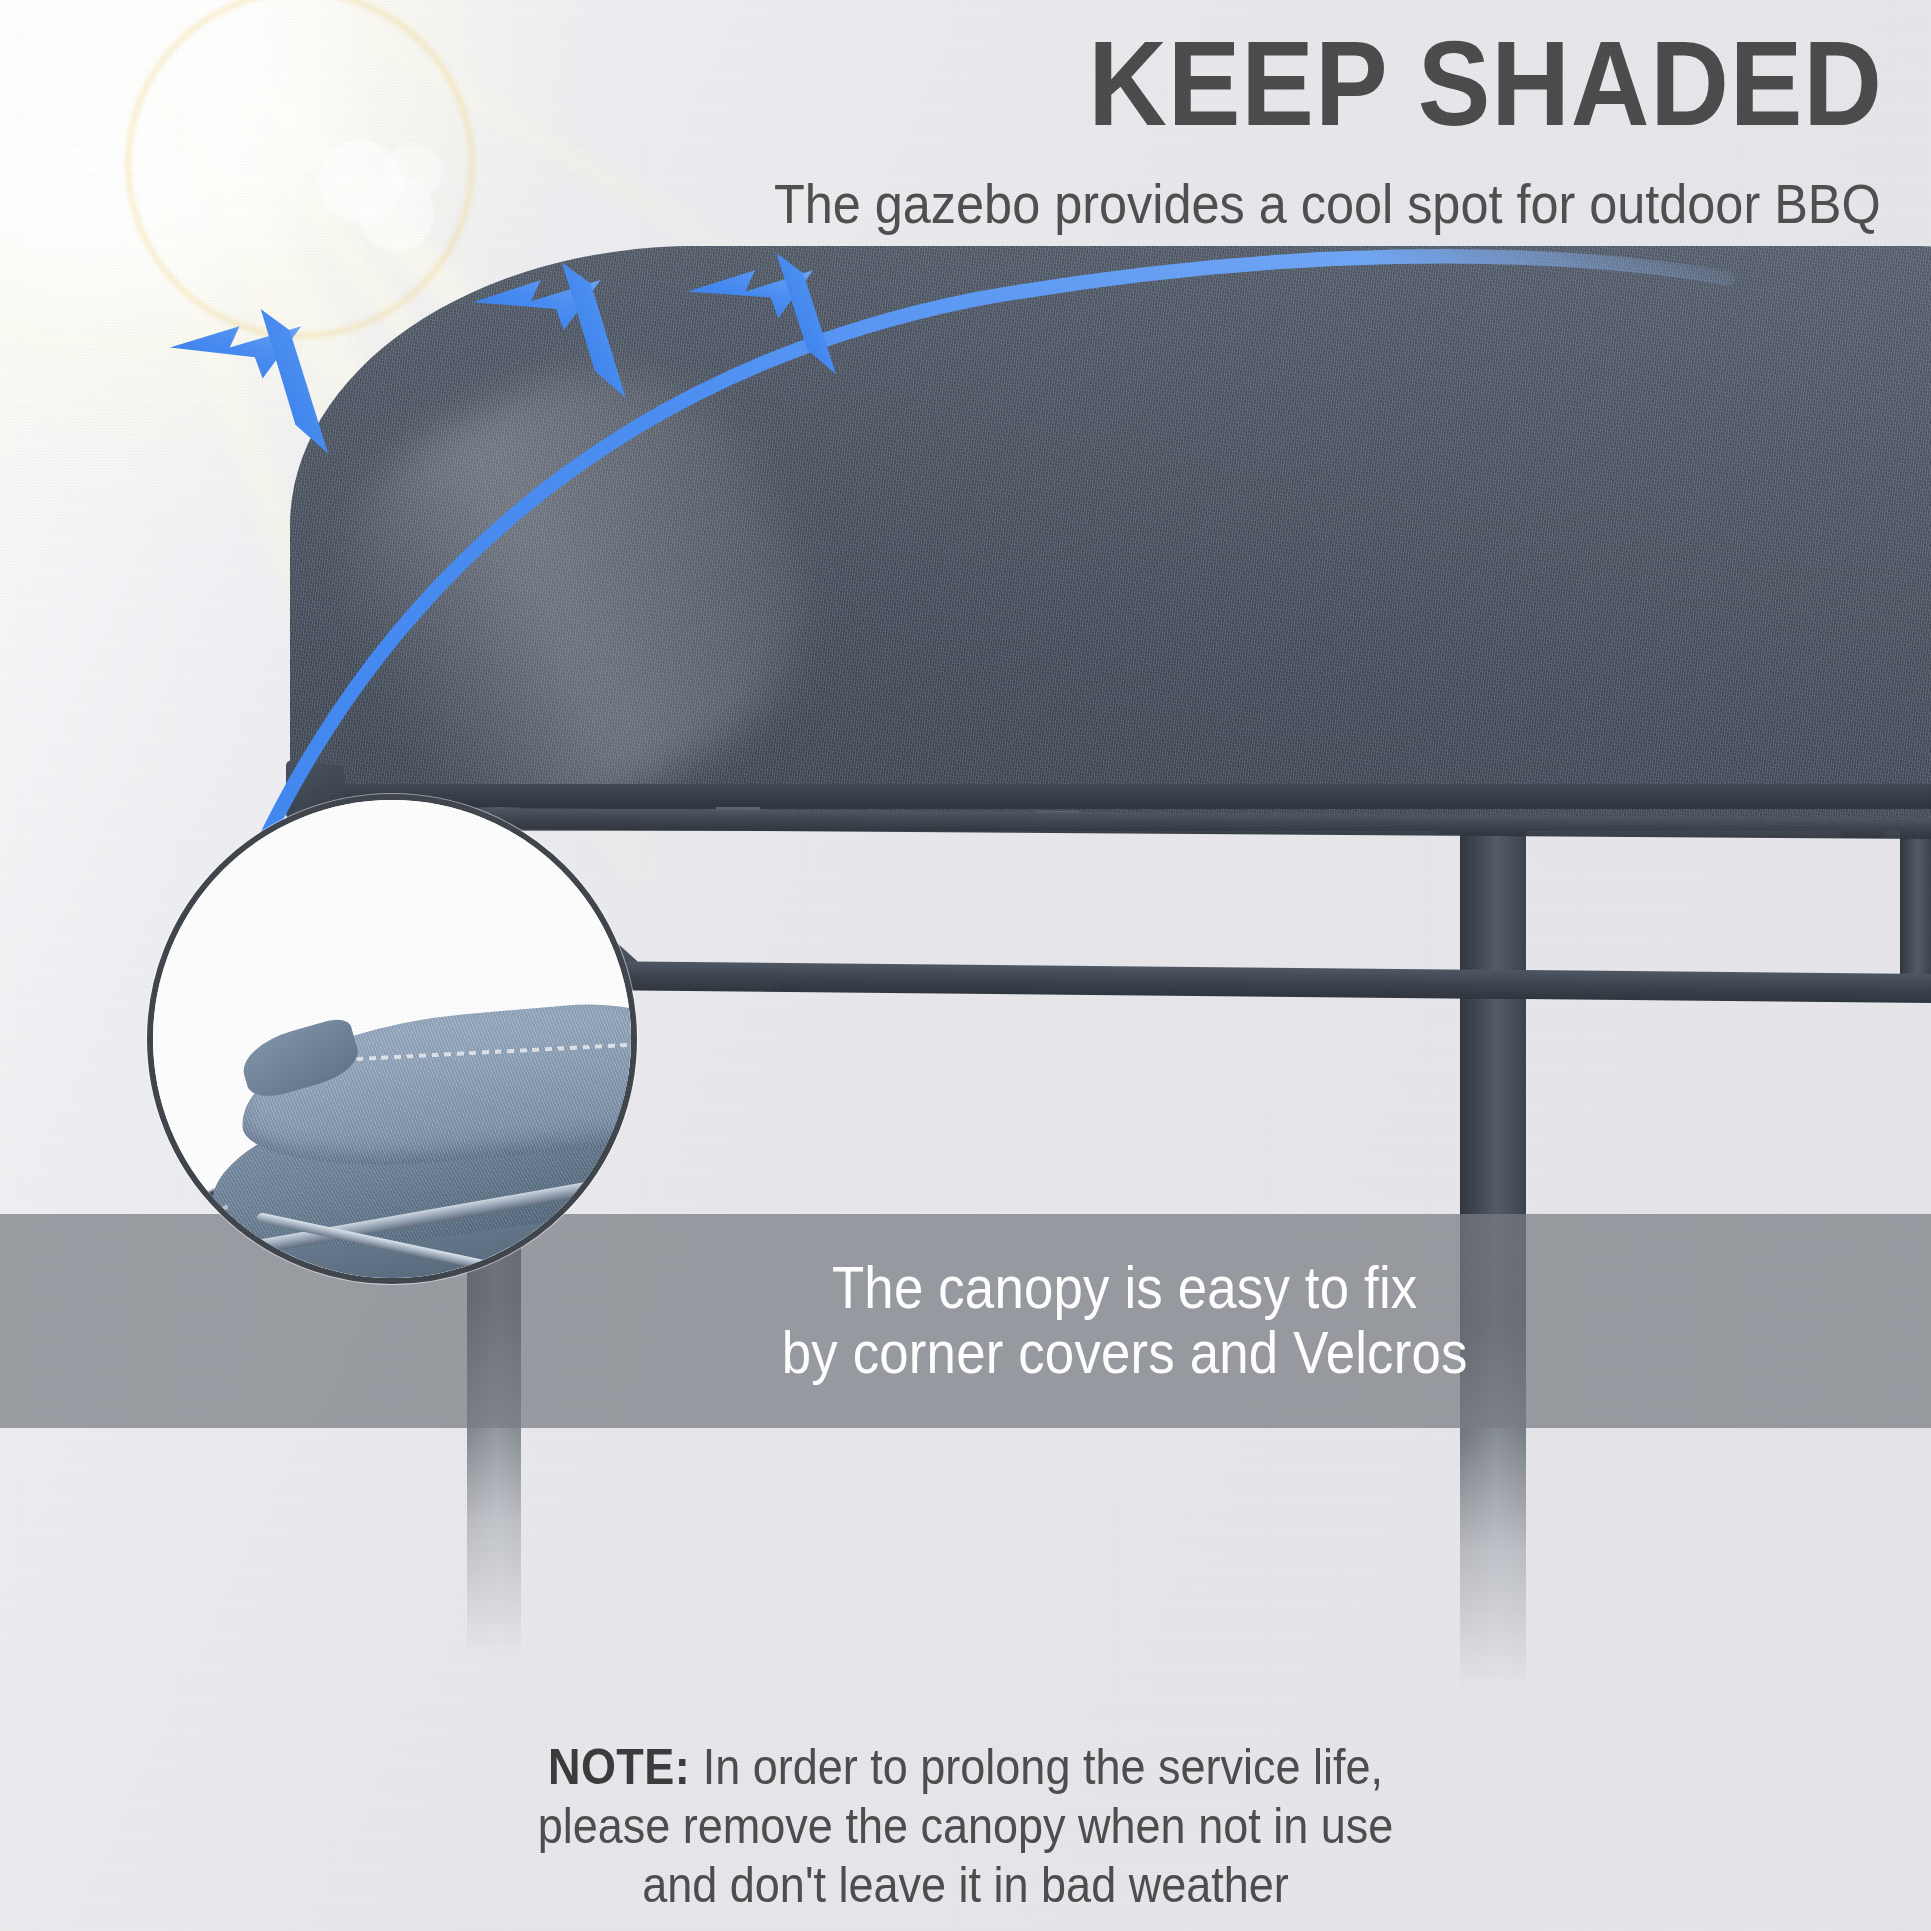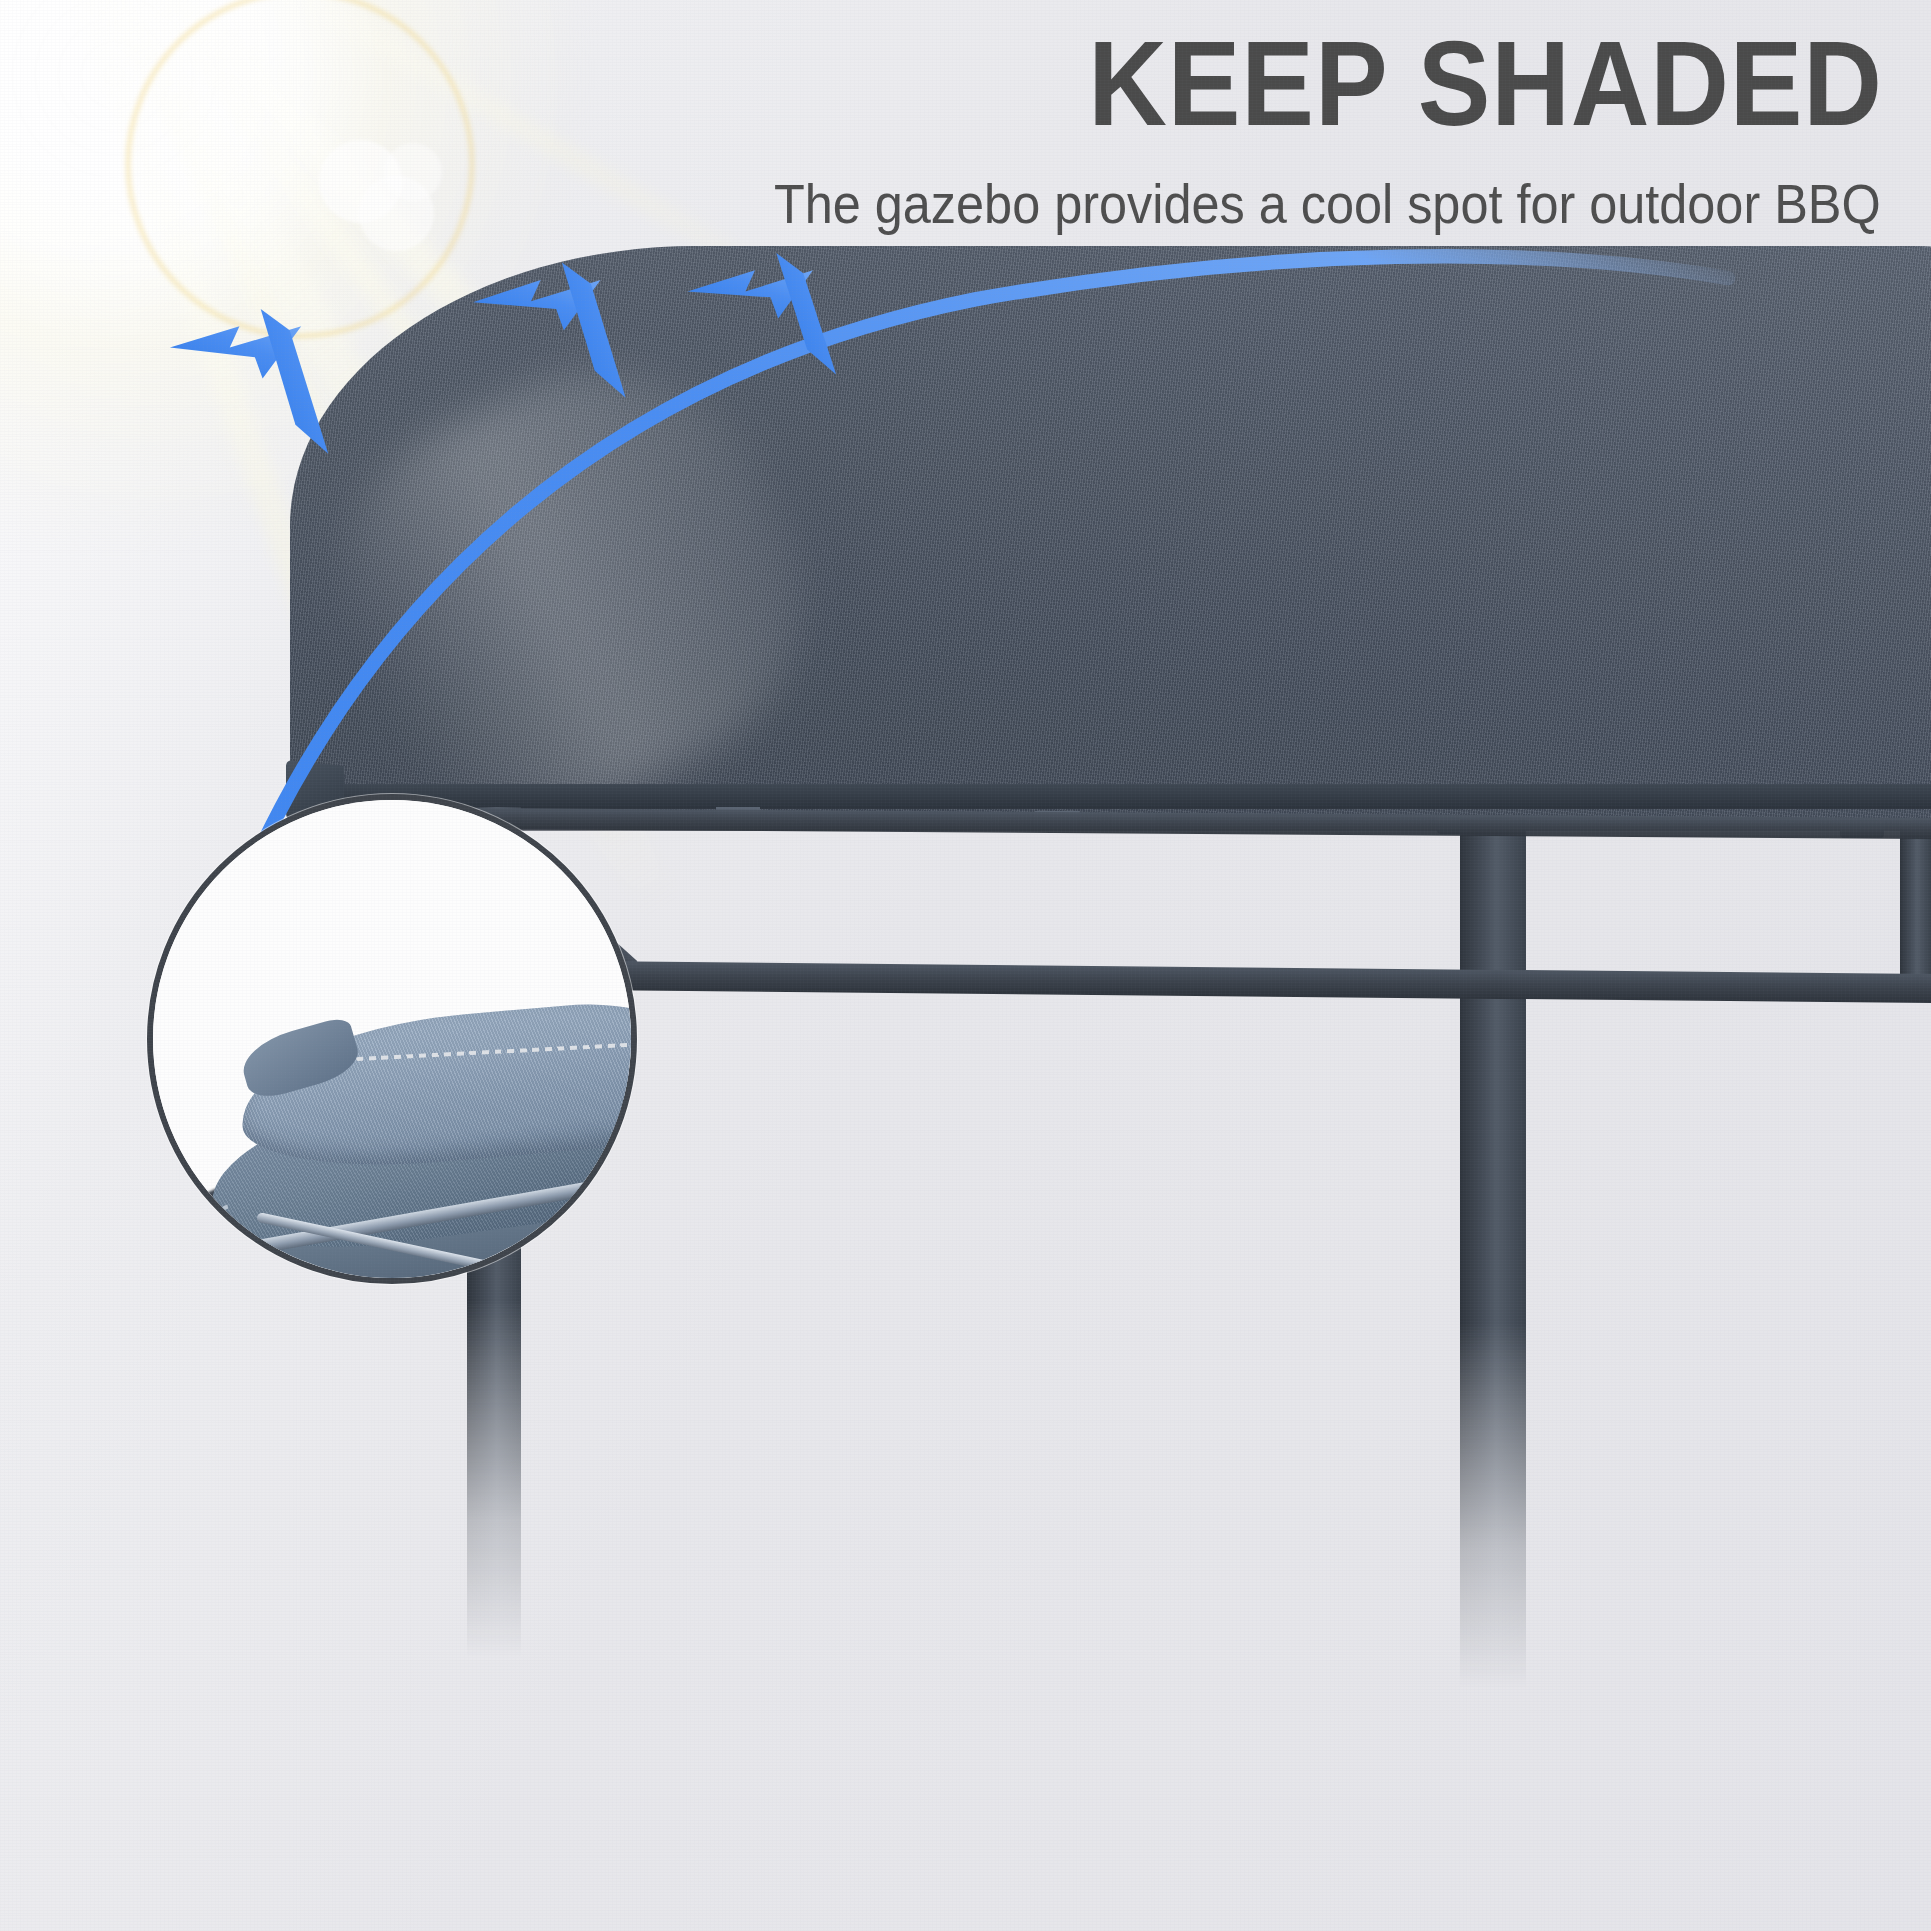--- a/index.html
+++ b/index.html
@@ -344,33 +344,44 @@
   <div class="brace" style="left:494px; top:832px; width:193px; height:23px; transform:rotate(42deg);"></div>
 
   <div class="post fade" style="left:1460px; top:819px; width:66px; height:869px;"></div>
 
   <div class="post" style="left:1900px; top:828px; width:31px; height:174px;"></div>
 
   <div class="beam" style="left:467px; top:967px; width:1464px; height:29px; transform:skewY(.55deg);"></div>
 
   <div class="beam" style="left:467px; top:813px; width:1464px; height:21px; transform:skewY(.4deg); opacity:.95;"></div>
 
+  <div class="caption-band">
+    <div class="caption-line">The canopy is easy to fix</div>
+    <div class="caption-line">by corner covers and Velcros</div>
+  </div>
 
   <div class="inset">
     <div class="inset-photo">
       <div class="ph-under"></div>
       <div class="ph-shadowband"></div>
       <div class="ph-fabric-mid"></div>
       <div class="ph-fabric-top"></div>
       <div class="ph-edge"></div>
       <div class="ph-stitch"></div>
       <div class="ph-bar"></div>
       <div class="ph-bar2"></div>
       <div class="ph-hook"></div>
     </div>
   </div>
 
   <div class="headline">KEEP SHADED</div>
   <div class="subhead">The gazebo provides a cool spot for outdoor BBQ</div>
 
+  <div class="note">
+    <div class="note-line">
+      <span class="note-label">NOTE:</span><span> In order to prolong the service life,</span>
+    </div>
+    <div class="note-line">please remove the canopy when not in use</div>
+    <div class="note-line">and don't leave it in bad weather</div>
+  </div>
 
 </div>
 
 
 </body></html>

